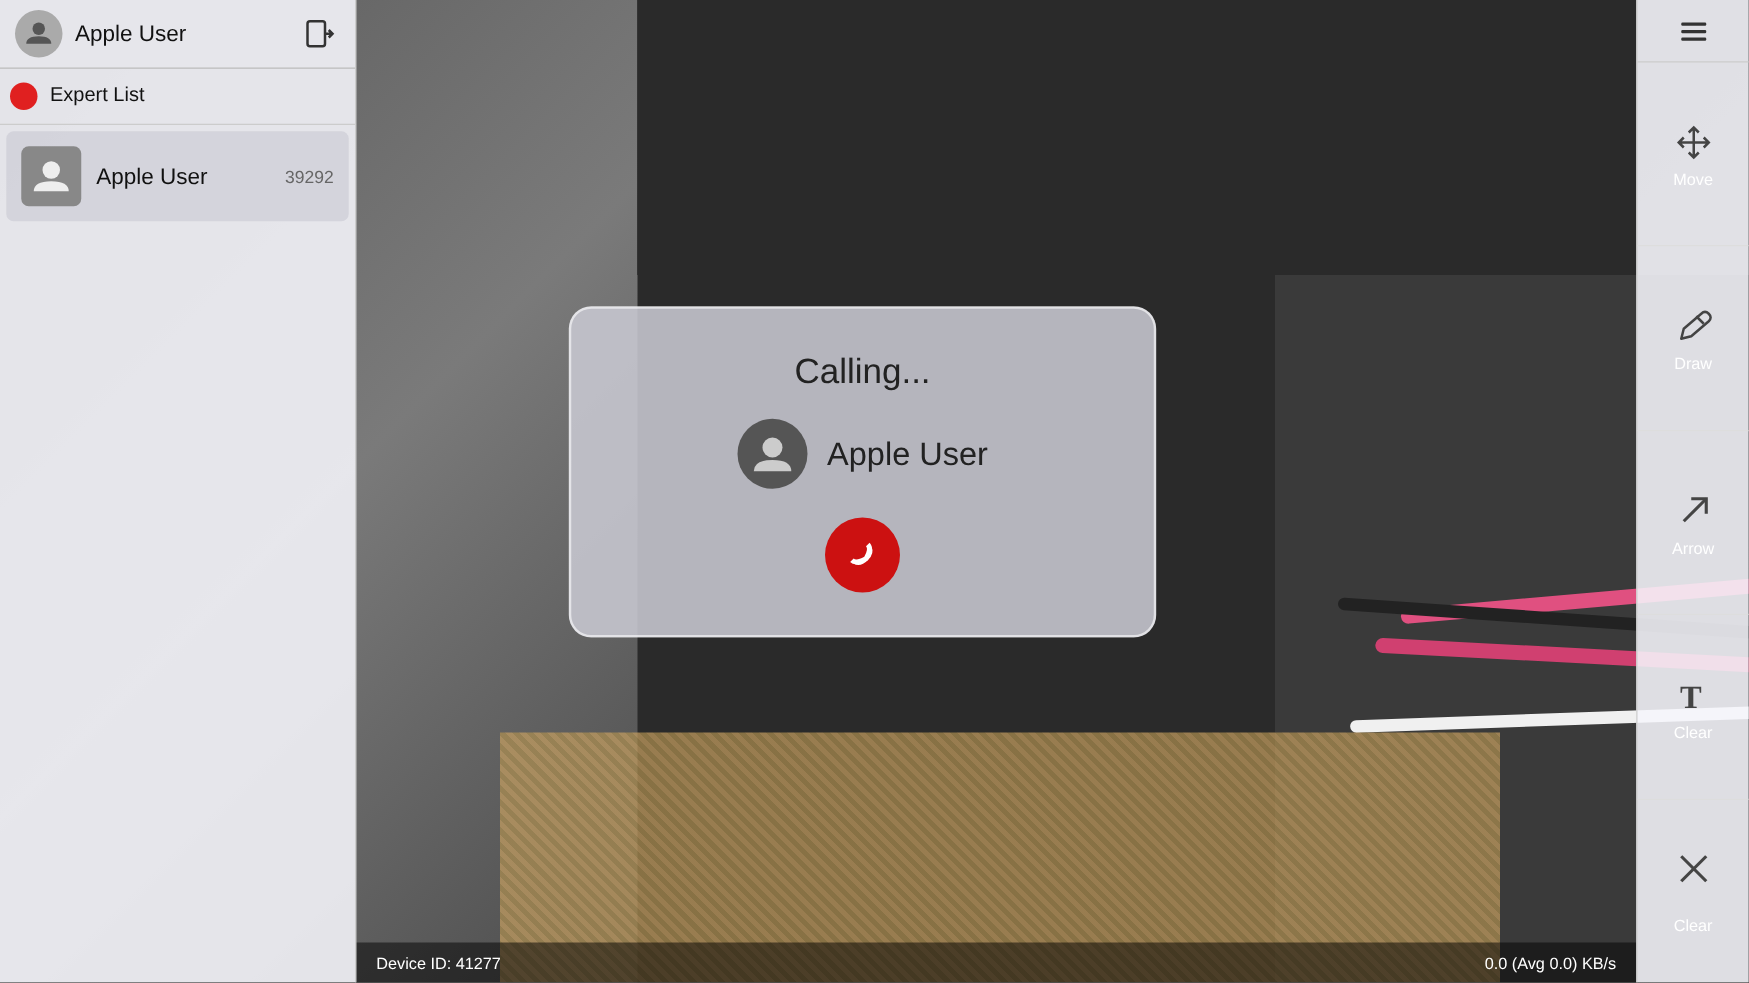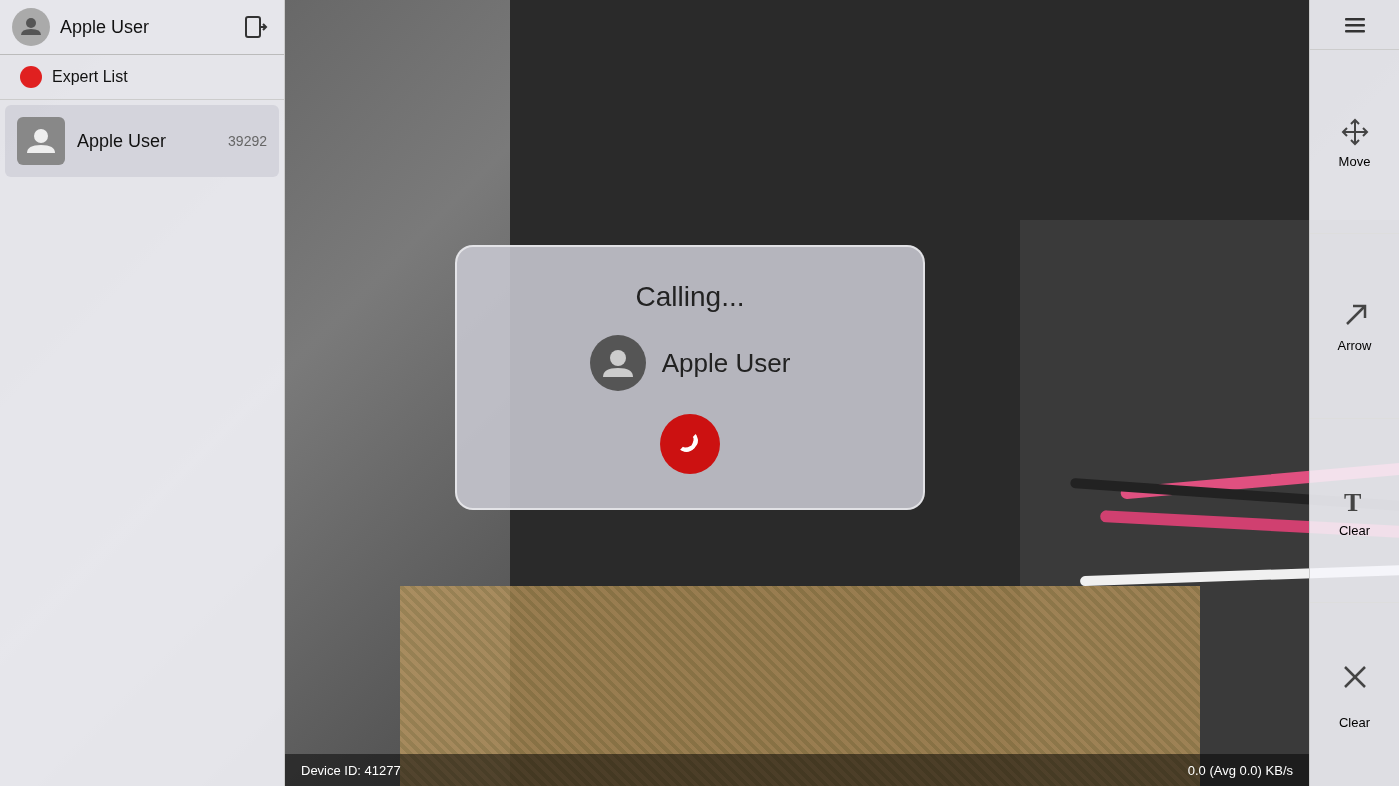--- a/index.html
+++ b/index.html
@@ -170,21 +170,21 @@
       height: 32px;
       display: flex;
       align-items: center;
       justify-content: center;
       cursor: pointer;
     }
 
     #expert-list-bar {
       display: flex;
       align-items: center;
-      padding: 8px 20px;
+      padding: 8px 8px;
       border-bottom: 1px solid #ccc;
       height: 45px;
     }
 
     .red-dot {
       width: 22px;
       height: 22px;
       background: #e02020;
       border-radius: 11px;
       margin-right: 10px;
@@ -274,21 +274,21 @@
       width: 36px;
       height: 36px;
       display: flex;
       align-items: center;
       justify-content: center;
       margin-bottom: 4px;
     }
 
     .toolbar-label {
       font-size: 13px;
-      color: #000000;
+      color: #ffffff;
       text-align: center;
     }
 
     
     #calling-dialog {
       position: absolute;
       top: 245px;
       left: 455px;
       width: 470px;
       height: 265px;
@@ -466,20 +466,29 @@
 
   <div class="toolbar-item">
     <div class="toolbar-icon">
       <svg width="32" height="32" viewBox="0 0 32 32" fill="none" stroke="#444" stroke-width="2">
         <path d="M16 4 L16 28 M4 16 L28 16 M12 8 L16 4 L20 8 M12 24 L16 28 L20 24 M8 12 L4 16 L8 20 M24 12 L28 16 L24 20"></path>
       </svg>
     </div>
     <span class="toolbar-label">Move</span>
   </div>
 
+  <div class="toolbar-item">
+    <div class="toolbar-icon">
+      <svg width="32" height="32" viewBox="0 0 32 32" fill="none" stroke="#444" stroke-width="2">
+        <path d="M6 26 L8 18 L22 6 Q25 3 28 6 Q31 9 28 12 L14 24 Z" stroke-linejoin="round"></path>
+        <line x1="18" y1="8" x2="24" y2="14"></line>
+      </svg>
+    </div>
+    <span class="toolbar-label">Draw</span>
+  </div>
 
 
   <div class="toolbar-item">
     <div class="toolbar-icon">
       <svg width="32" height="32" viewBox="0 0 32 32" fill="none" stroke="#444" stroke-width="2.5">
         <line x1="26" y1="6" x2="8" y2="24"></line>
         <path d="M14 6 L26 6 L26 18"></path>
       </svg>
     </div>
     <span class="toolbar-label">Arrow</span>

